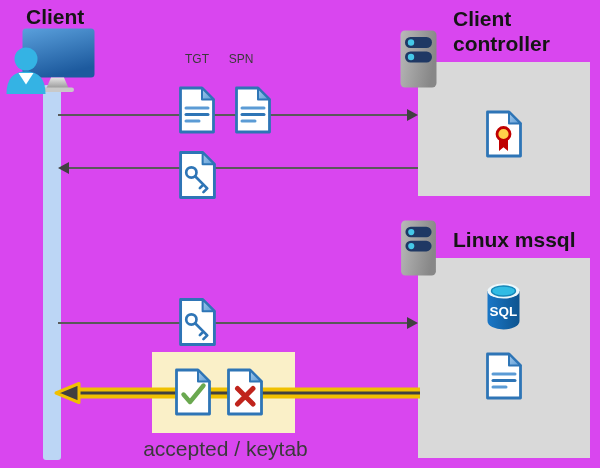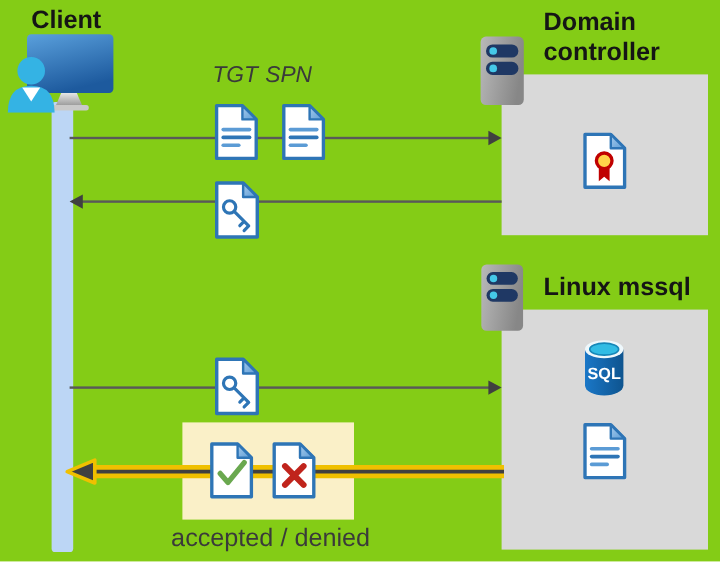--- a/index.html
+++ b/index.html
@@ -1,22 +1,22 @@
 <!DOCTYPE html>
 <html style="--heading-black: #151515; --text-dark: #3a3a3a; --panel-gray: #d9d9d9; --lifeline-blue: #bcd6f5; --arrow-gray: #595959; --arrowhead-gray: #404040; --highlight-yellow-bg: #faf0c8; --arrow-yellow: #f0c000; --doc-blue: #2e75b6; --doc-line-blue: #5b9bd5; --fold-blue: #8ab8e4; --check-green: #6aa84f; --cross-red: #c0241c; --seal-yellow: #ffd24a; --seal-red: #c00000; --sql-body-blue: #1267b1; --sql-top-cyan: #31bce4; --server-pill-navy: #1f3864; --server-dot-cyan: #45c8e8; --person-cyan: #34b3e4;"><head>
 <meta charset="utf-8">
 <style>
   html,body{margin:0;padding:0;background:#fff;}
   #stage{
-    position:relative;width:600px;height:468px;background:#84cc16;overflow:hidden;
+    position:relative;width:600px;height:468px;background:#d946ef;overflow:hidden;
     font-family:"Liberation Sans", sans-serif;
   }
   .abs{position:absolute;}
   .heading{font-weight:bold;font-size:21px;line-height:25px;color:var(--heading-black,#151515);}
-  .small-label{font-size:19px;color:var(--text-dark,#3a3a3a);text-align:left;font-style:italic;}
+  .small-label{font-size:12px;color:var(--text-dark,#3a3a3a);text-align:center;}
   .caption{font-size:21px;color:var(--text-dark,#3a3a3a);text-align:center;white-space:nowrap;}
   .panel{background:var(--panel-gray,#d9d9d9);}
   .lifeline{background:var(--lifeline-blue,#bcd6f5);border-radius:3px;}
   .highlight{background:var(--highlight-yellow-bg,#faf0c8);}
   .arrow{height:12px;}
   .arrow .line{position:absolute;top:5px;height:2px;background:var(--arrow-gray,#595959);}
   .arrow.right .line{left:0;right:9px;}
   .arrow.right .head{position:absolute;right:0;top:0;width:0;height:0;
     border-top:6px solid transparent;border-bottom:6px solid transparent;
     border-left:11px solid var(--arrowhead-gray,#404040);}
@@ -85,21 +85,21 @@
   <div class="abs heading" style="left:26px;top:4px;">Client</div>
   <svg class="abs" style="left:4px;top:27px;" width="92" height="67" viewBox="0 0 92 67">
     <rect x="18.5" y="1.5" width="72" height="49" rx="3.5" fill="url(#grad-monitor)"></rect>
     <path d="M47 50.5 h13 l4.5 10.5 h-22 z" fill="url(#grad-stand)"></path>
     <rect x="39" y="60.5" width="31" height="4.5" rx="2.2" fill="#c9c9c9"></rect>
     <circle cx="22" cy="32" r="11.5" style="fill:var(--person-cyan,#34b3e4);"></circle>
     <path d="M2.5 67 Q2.5 44.5 22 44.5 Q41.5 44.5 41.5 67 Z" style="fill:var(--person-cyan,#34b3e4);"></path>
     <path d="M14.5 46 L22 57.5 L29.5 46 Z" fill="#ffffff"></path>
   </svg>
 
-  <div class="abs heading" style="left:453px;top:6px;width:135px;">Domain controller</div>
+  <div class="abs heading" style="left:453px;top:6px;width:135px;">Client controller</div>
   <svg class="abs" style="left:399px;top:29px;" width="39" height="60" viewBox="0 0 39 60">
     <rect x="1.5" y="1.5" width="36" height="57" rx="4.5" fill="url(#grad-server)"></rect>
     <rect x="6" y="8" width="27" height="11" rx="5.5" style="fill:var(--server-pill-navy,#1f3864);"></rect>
     <rect x="6" y="22.5" width="27" height="11" rx="5.5" style="fill:var(--server-pill-navy,#1f3864);"></rect>
     <circle cx="12" cy="13.5" r="3.2" style="fill:var(--server-dot-cyan,#45c8e8);"></circle>
     <circle cx="12" cy="28" r="3.2" style="fill:var(--server-dot-cyan,#45c8e8);"></circle>
   </svg>
   <svg class="abs" style="left:484px;top:110px;" width="40" height="48" viewBox="0 0 40 48">
     <path d="M3.5 2 H25 L36.5 13.5 V46 H3.5 Z" fill="#fff" style="stroke:var(--doc-blue,#2e75b6);" stroke-width="2.8" stroke-linejoin="round"></path>
     <path d="M25 2 V13.5 H36.5 Z" fill="url(#grad-fold)" style="stroke:var(--doc-blue,#2e75b6);" stroke-width="2" stroke-linejoin="round"></path>
@@ -167,15 +167,15 @@
     <path d="M3.5 2 H25 L36.5 13.5 V46 H3.5 Z" fill="#fff" style="stroke:var(--doc-blue,#2e75b6);" stroke-width="2.8" stroke-linejoin="round"></path>
     <path d="M25 2 V13.5 H36.5 Z" fill="url(#grad-fold)" style="stroke:var(--doc-blue,#2e75b6);" stroke-width="2" stroke-linejoin="round"></path>
     <path d="M10.5 26.5 L17 34 L30.5 17.5" fill="none" style="stroke:var(--check-green,#6aa84f);" stroke-width="4.4" stroke-linecap="round" stroke-linejoin="round"></path>
   </svg>
   <svg class="abs" style="left:225px;top:367px;" width="40" height="50" viewBox="0 0 40 48">
     <path d="M3.5 2 H25 L36.5 13.5 V46 H3.5 Z" fill="#fff" style="stroke:var(--doc-blue,#2e75b6);" stroke-width="2.8" stroke-linejoin="round"></path>
     <path d="M25 2 V13.5 H36.5 Z" fill="url(#grad-fold)" style="stroke:var(--doc-blue,#2e75b6);" stroke-width="2" stroke-linejoin="round"></path>
     <path d="M12.5 20.5 L28 36 M28 20.5 L12.5 36" fill="none" style="stroke:var(--cross-red,#c0241c);" stroke-width="5" stroke-linecap="round"></path>
   </svg>
 
-  <div class="abs caption" style="left:128px;top:437px;width:195px;">accepted / denied</div>
+  <div class="abs caption" style="left:128px;top:437px;width:195px;">accepted / keytab</div>
 
 </div>
 
 </body></html>

